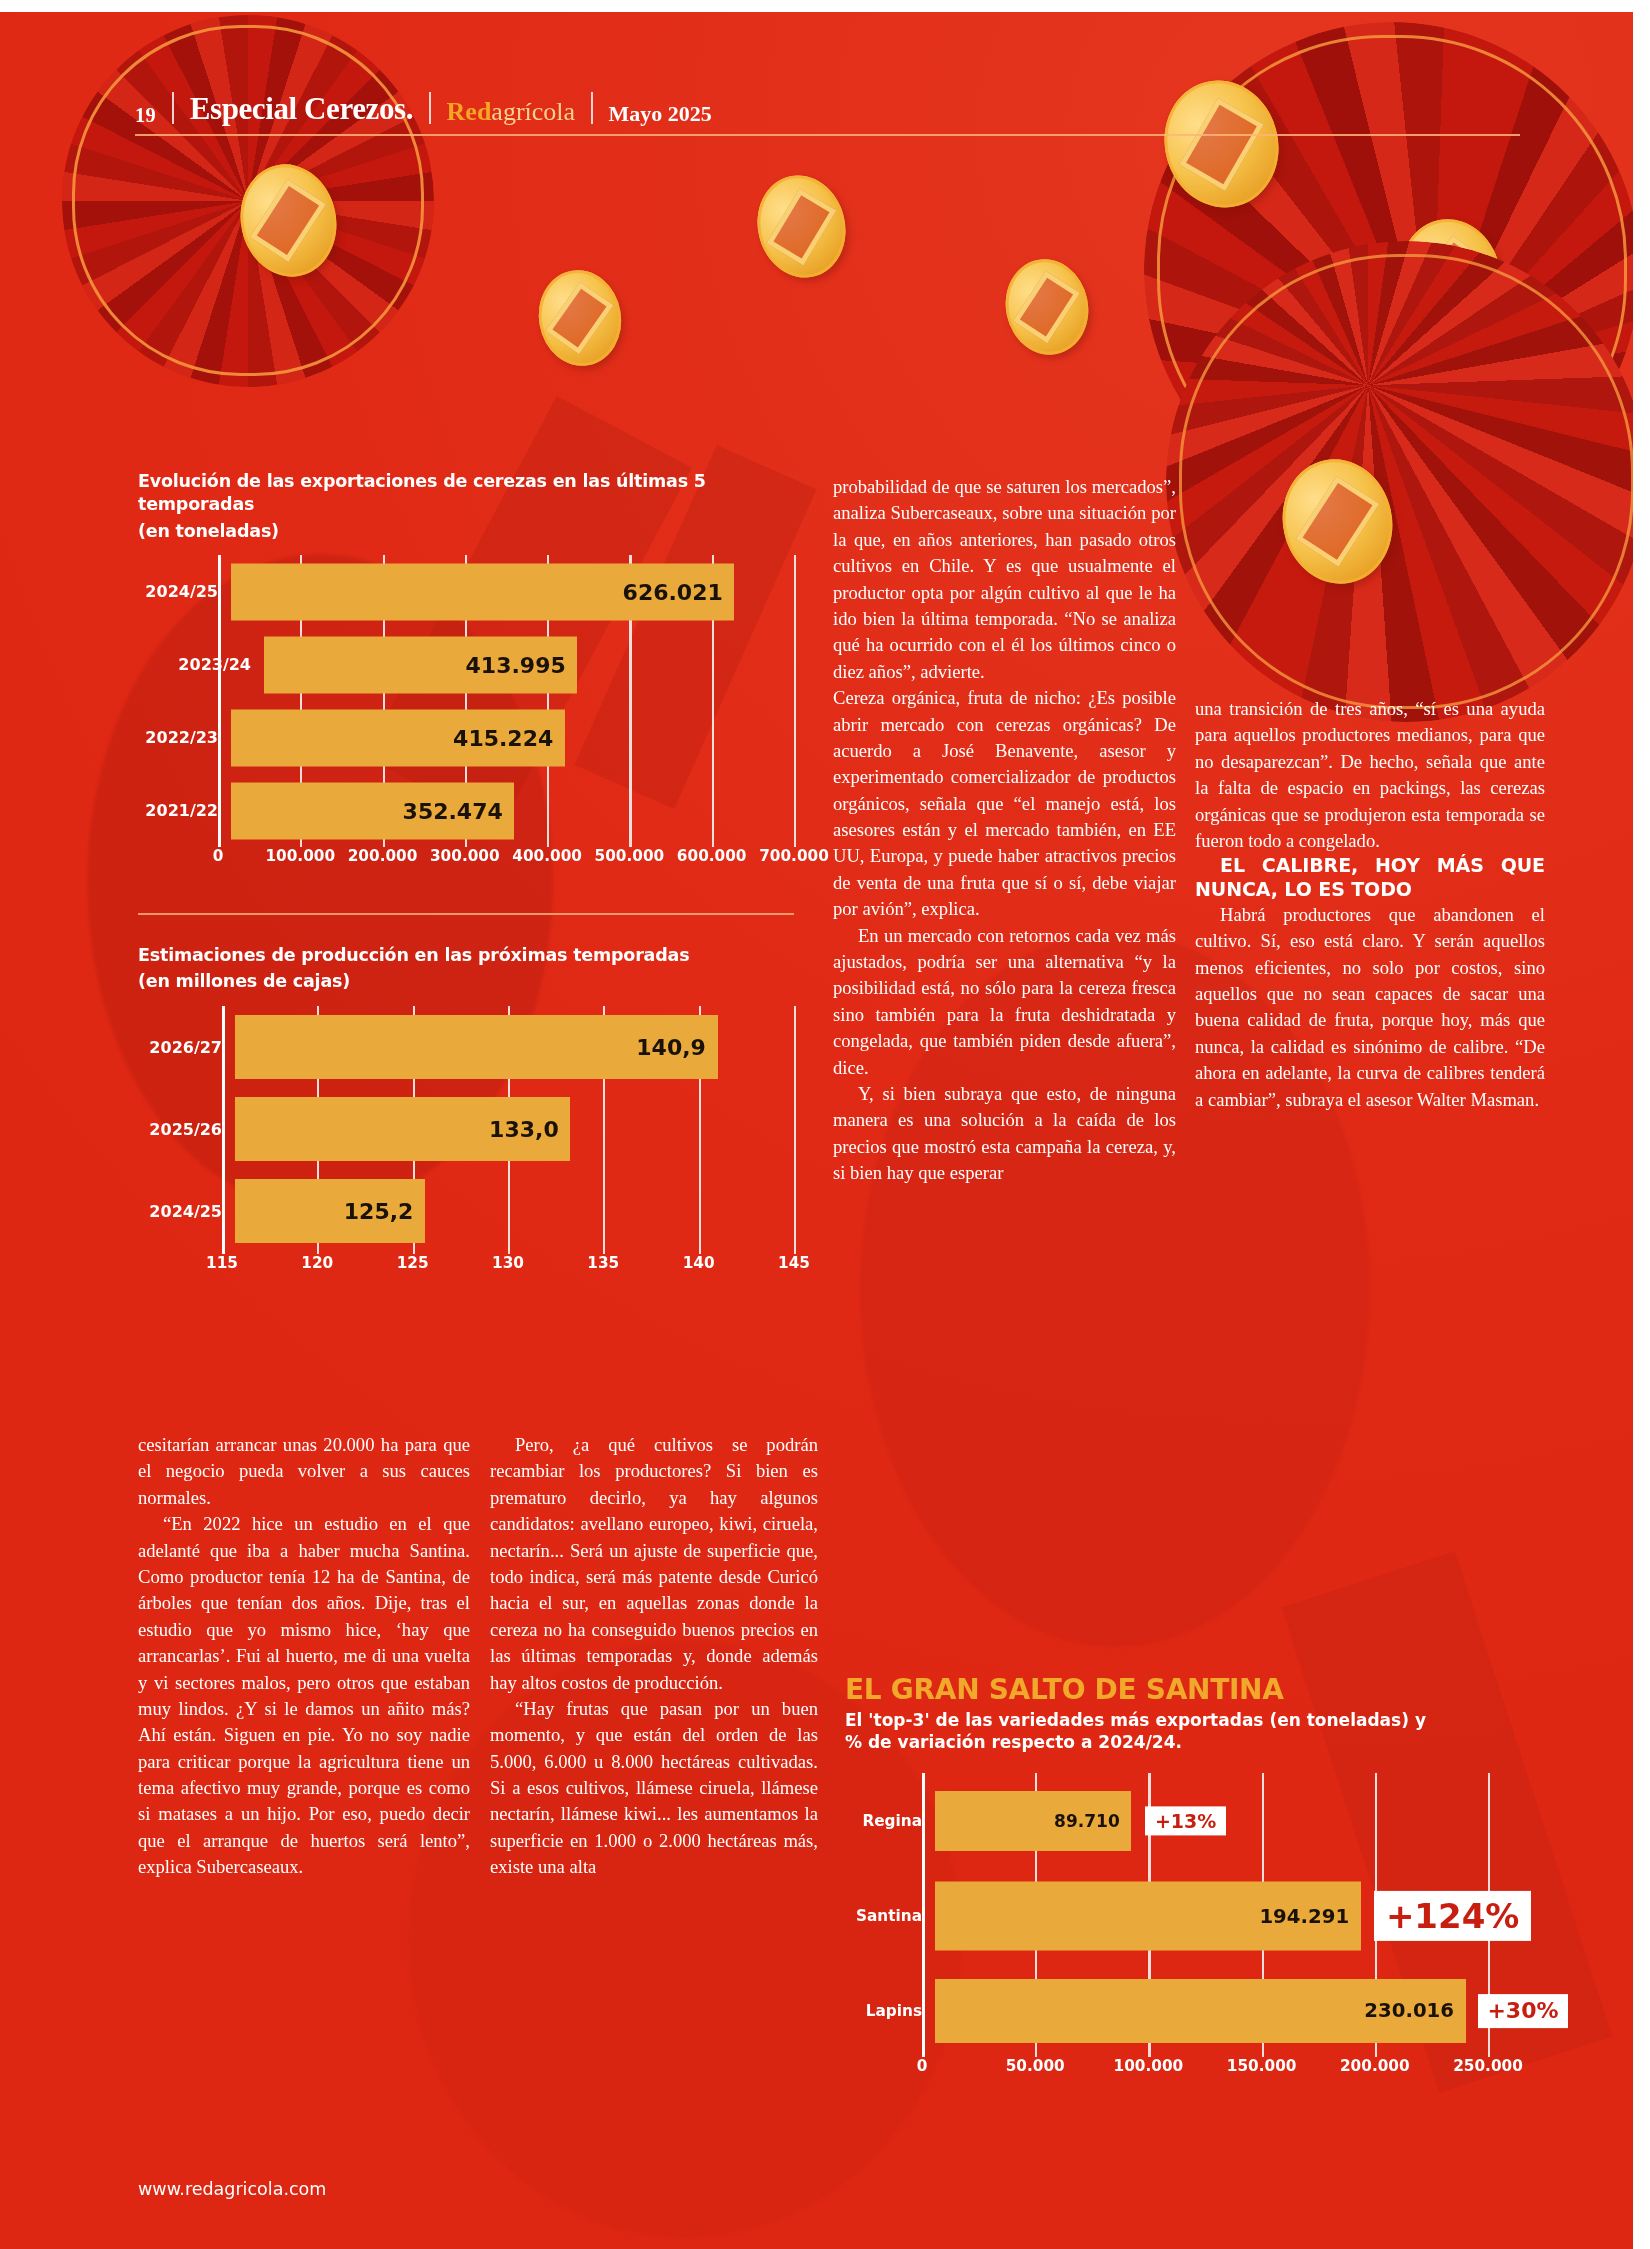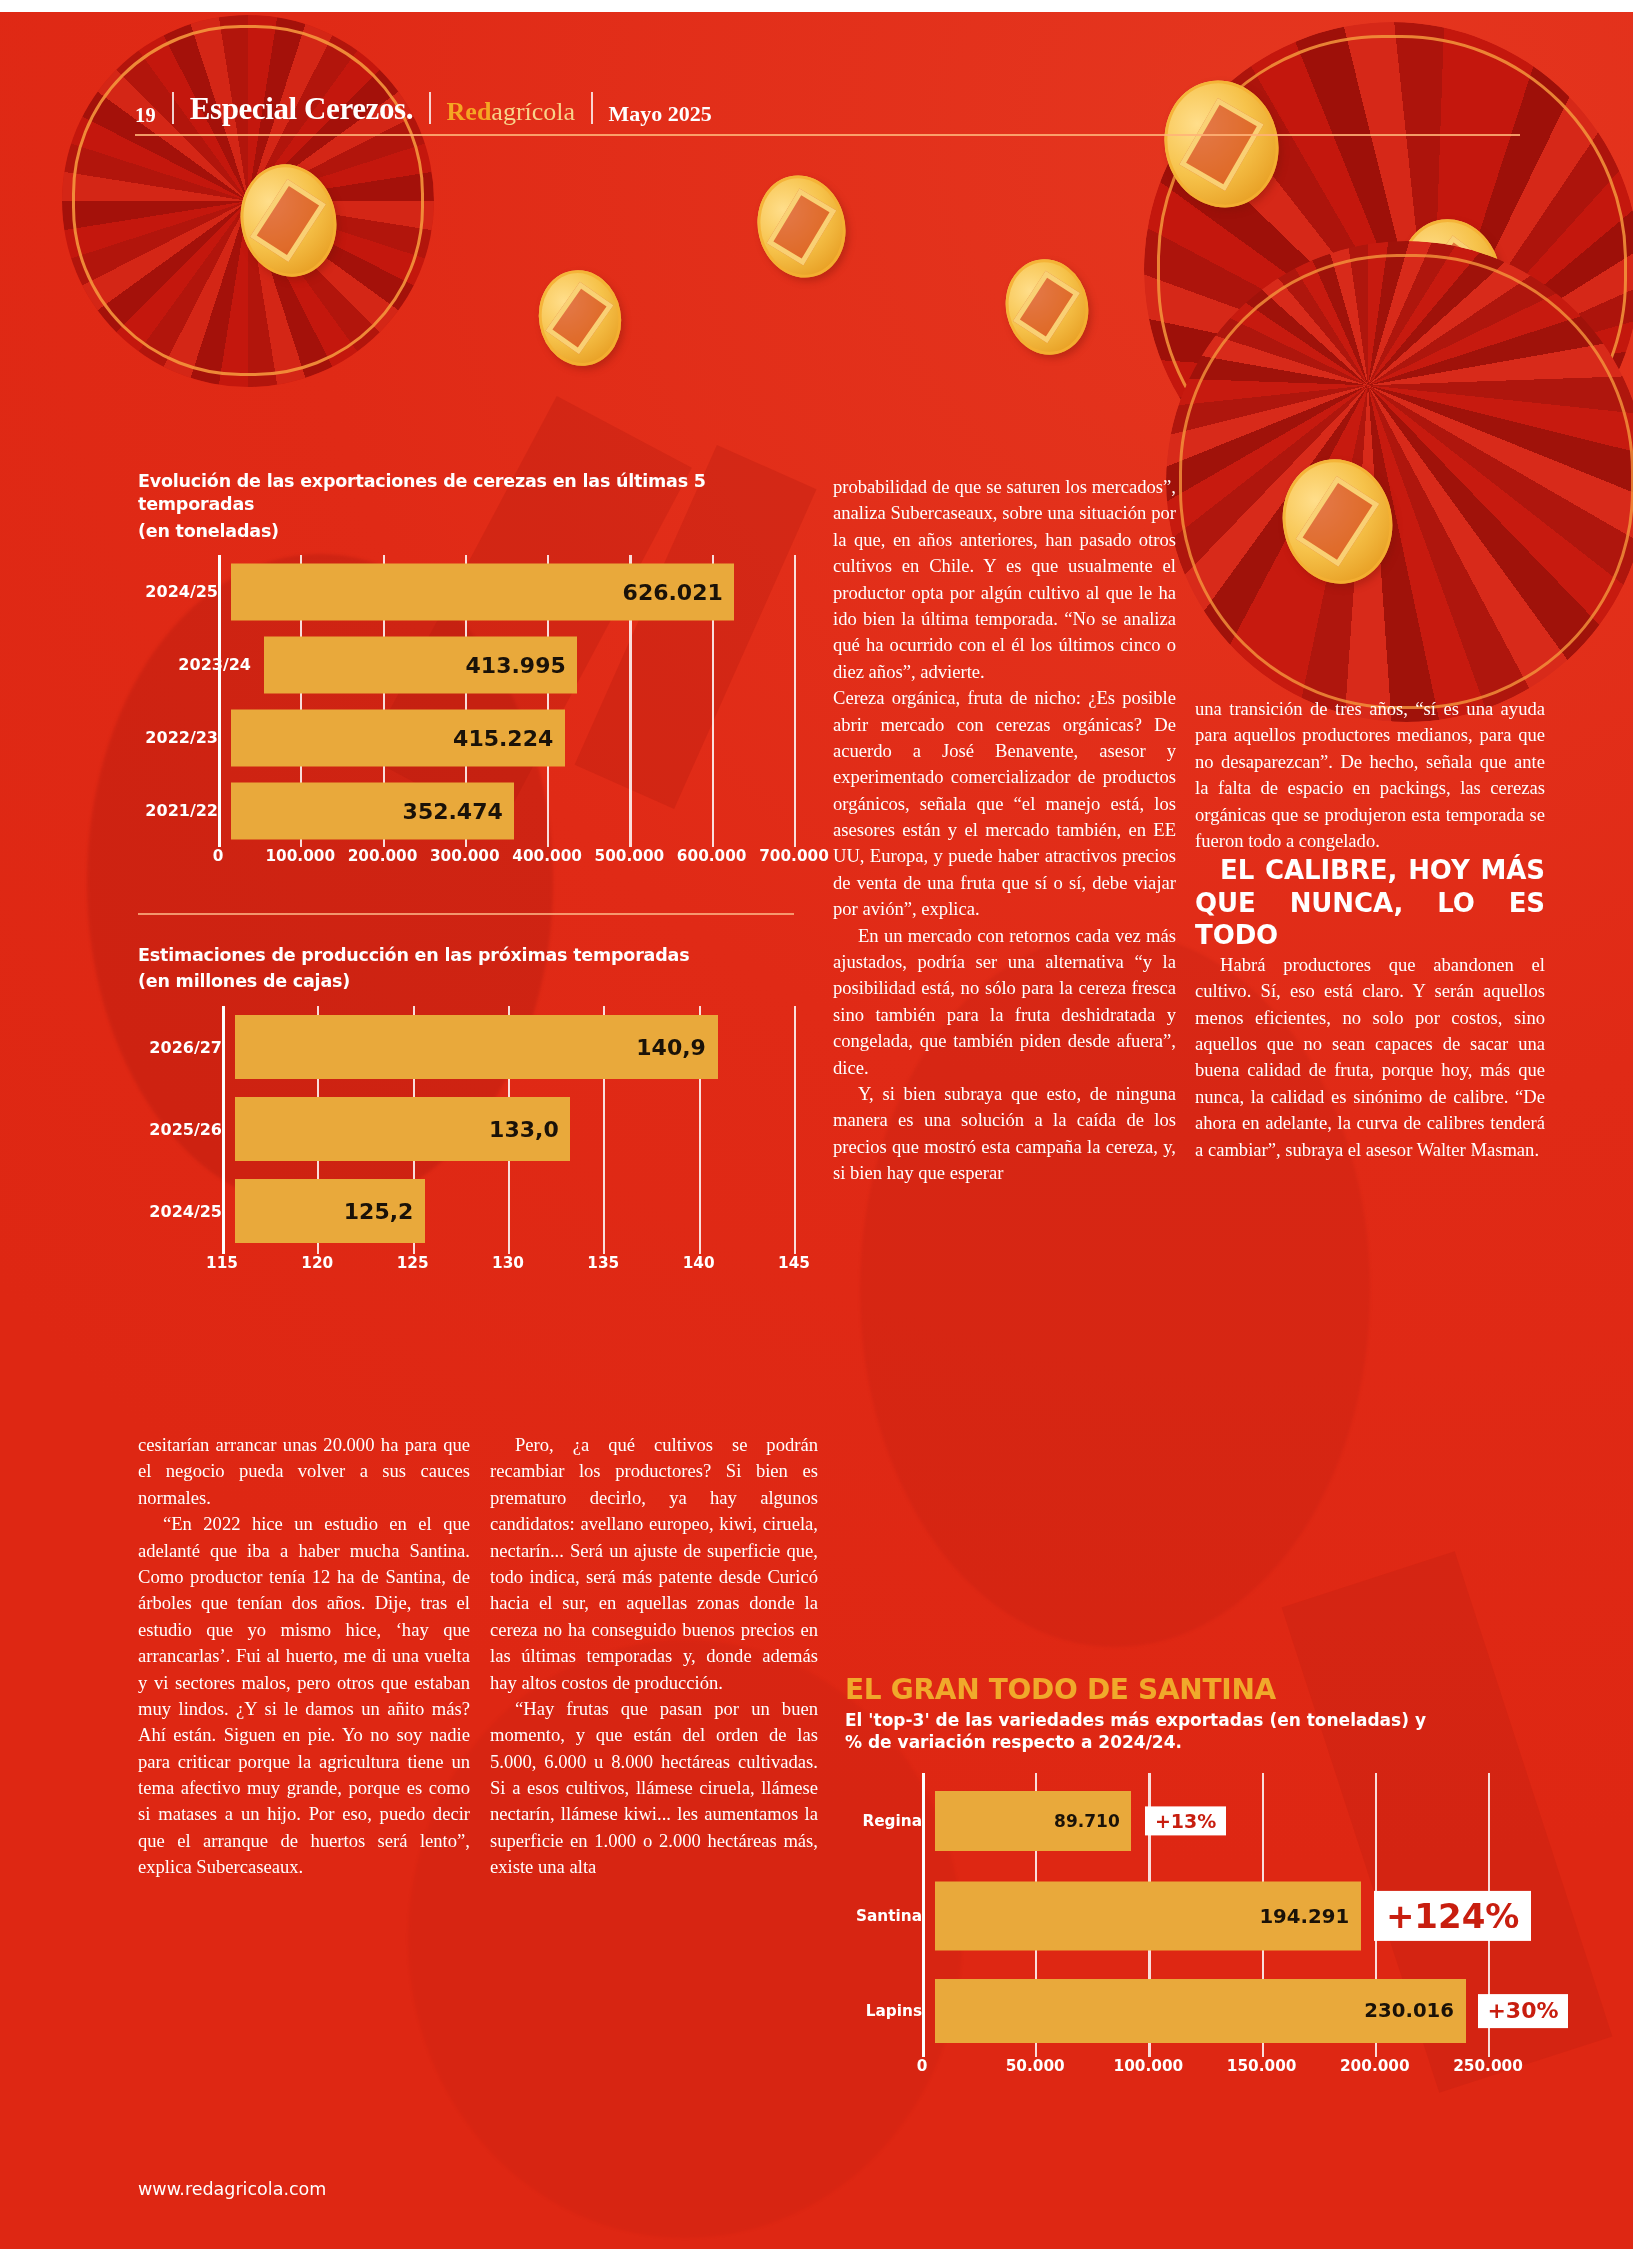--- a/index.html
+++ b/index.html
@@ -53,21 +53,21 @@
        font-family:"DejaVu Sans", sans-serif;font-weight:700;display:flex;align-items:center;justify-content:center;white-space:nowrap;}
   .tick-row{position:relative;height:29px;}
   .tick{position:absolute;transform:translateX(-50%);font-family:"DejaVu Sans", sans-serif;font-weight:700;font-size:15.3px;color:#fff;white-space:nowrap;}
   .chart-rule{position:absolute;height:1.5px;background:rgba(255,190,140,.75);}
 
   
   .col{position:absolute;z-index:25;font-family:"Liberation Serif", serif;
        font-size:18.6px;line-height:1.42;color:#fff;text-align:justify;}
   .col p{margin:0;text-indent:25px;}
   .col p.noind{text-indent:0;}
-  .subhead{font-family:"DejaVu Sans", sans-serif;font-weight:700;font-size:26px;line-height:1.25;
+  .subhead{font-family:"DejaVu Sans", sans-serif;font-weight:700;font-size:19px;line-height:1.25;
        color:#fff;text-indent:0;margin:13px 0 5.8px 0;letter-spacing:-0.1px;}
   .kicker{font-family:"DejaVu Sans", sans-serif;font-weight:700;font-size:28px;color:#F0A92B;letter-spacing:-0.3px;}
   .kicker-sub{font-family:"DejaVu Sans", sans-serif;font-weight:700;font-size:17px;line-height:1.3;color:#fff;margin-top:2.9px;}
   .footer{position:absolute;left:138px;top:2179px;font-family:"DejaVu Sans", sans-serif;
        font-weight:400;font-size:17.5px;color:#fff;z-index:30;}
   .white-edge{position:absolute;top:0;bottom:0;right:0;width:17.5px;background:#fff;z-index:40;}
   .white-top{position:absolute;left:0;right:0;top:0;height:11.7px;background:#fff;z-index:40;}
 </style>
 </head>
 <body>
@@ -273,21 +273,21 @@
     <p class="noind">cesitarían arrancar unas 20.000 ha para que el negocio pueda volver a sus cauces normales.</p>
     <p>“En 2022 hice un estudio en el que adelanté que iba a haber mucha Santina. Como productor tenía 12 ha de Santina, de árboles que tenían dos años. Dije, tras el estudio que yo mismo hice, ‘hay que arrancarlas’. Fui al huerto, me di una vuelta y vi sectores malos, pero otros que estaban muy lindos. ¿Y si le damos un añito más? Ahí están. Siguen en pie. Yo no soy nadie para criticar porque la agricultura tiene un tema afectivo muy grande, porque es como si matases a un hijo. Por eso, puedo decir que el arranque de huertos será lento”, explica Subercaseaux.</p>
   </div>
 
   <div class="col" style="left:490px;top:1432px;width:328px;">
     <p>Pero, ¿a qué cultivos se podrán recambiar los productores? Si bien es prematuro decirlo, ya hay algunos candidatos: avellano europeo, kiwi, ciruela, nectarín... Será un ajuste de superficie que, todo indica, será más patente desde Curicó hacia el sur, en aquellas zonas donde la cereza no ha conseguido buenos precios en las últimas temporadas y, donde además hay altos costos de producción.</p>
     <p>“Hay frutas que pasan por un buen momento, y que están del orden de las 5.000, 6.000 u 8.000 hectáreas cultivadas. Si a esos cultivos, llámese ciruela, llámese nectarín, llámese kiwi... les aumentamos la superficie en 1.000 o 2.000 hectáreas más, existe una alta</p>
   </div>
 
   <div class="chart-block" style="left:845px;top:1673px;width:700px;">
-    <div class="kicker">EL GRAN TODO DE SANTINA</div>
+    <div class="kicker">EL GRAN SALTO DE SANTINA</div>
     <div class="kicker-sub">El 'top-3' de las variedades más exportadas (en toneladas) y</div>
     <div class="kicker-sub" style="margin-top:0;margin-bottom:20.4px;">% de variación respecto a 2024/24.</div>
 
     <div class="plot" style="height:284px;">
       <div style="position:absolute;left:77px;right:57px;top:0;height:284px;">
         <div class="grid-line axis" style="left:0%;"></div>
         <div class="grid-line" style="left:20%;"></div>
         <div class="grid-line" style="left:40%;"></div>
         <div class="grid-line" style="left:60%;"></div>
         <div class="grid-line" style="left:80%;"></div>

